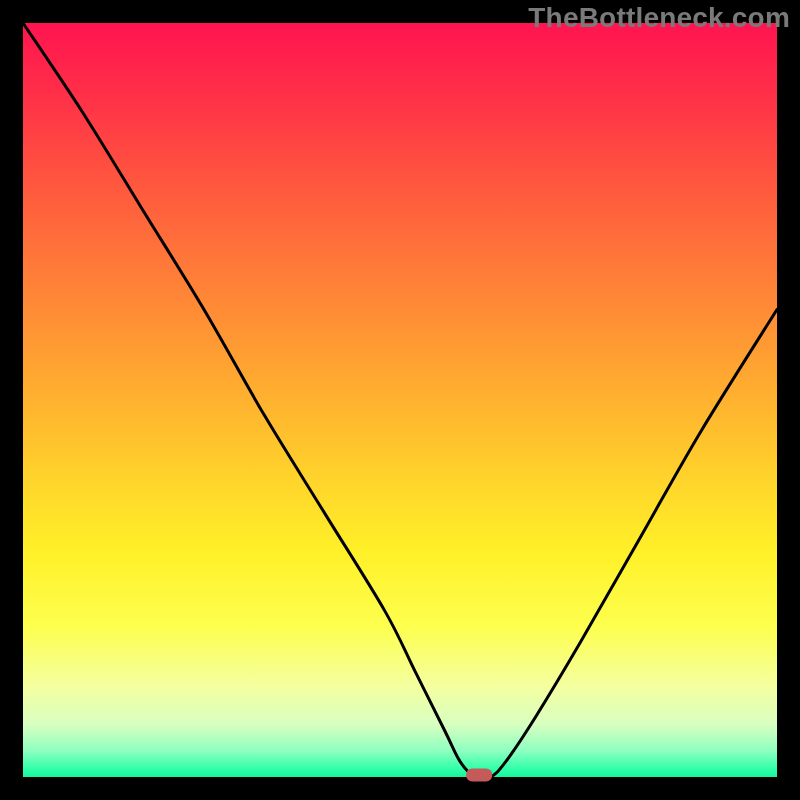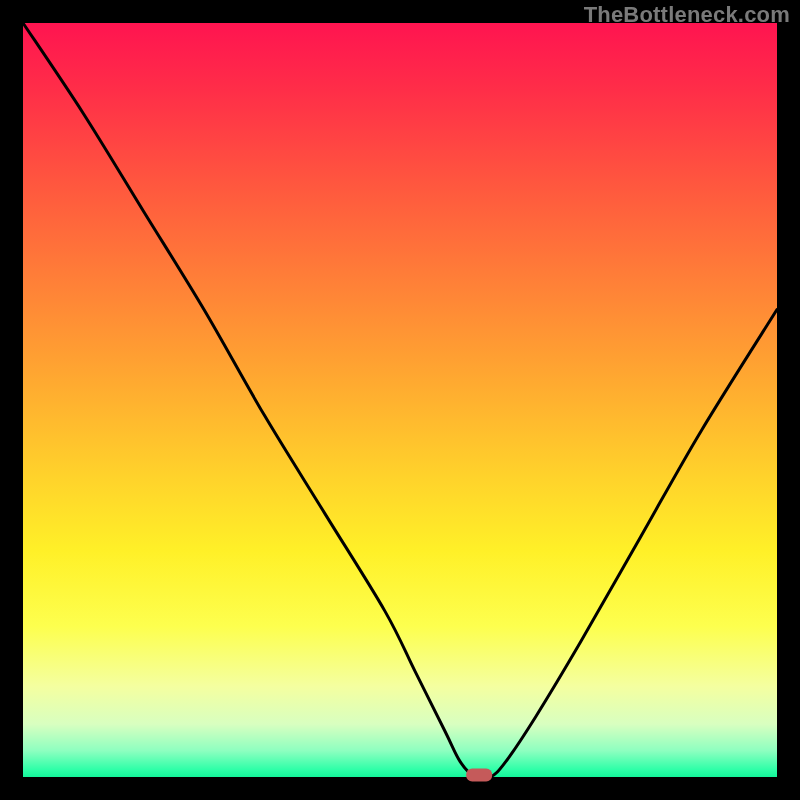--- a/index.html
+++ b/index.html
@@ -14,21 +14,21 @@
     position: relative;
     width: 800px;
     height: 800px;
     background: #000;
   }
   .watermark {
     position: absolute;
     top: 2px;
     right: 10px;
     font-family: Arial, Helvetica, sans-serif;
-    font-size: 22px;
+    font-size: 28px;
     font-weight: 600;
     color: #7a7a7a;
     letter-spacing: 0.2px;
     z-index: 10;
   }
   svg {
     position: absolute;
     left: 0;
     top: 0;
   }

